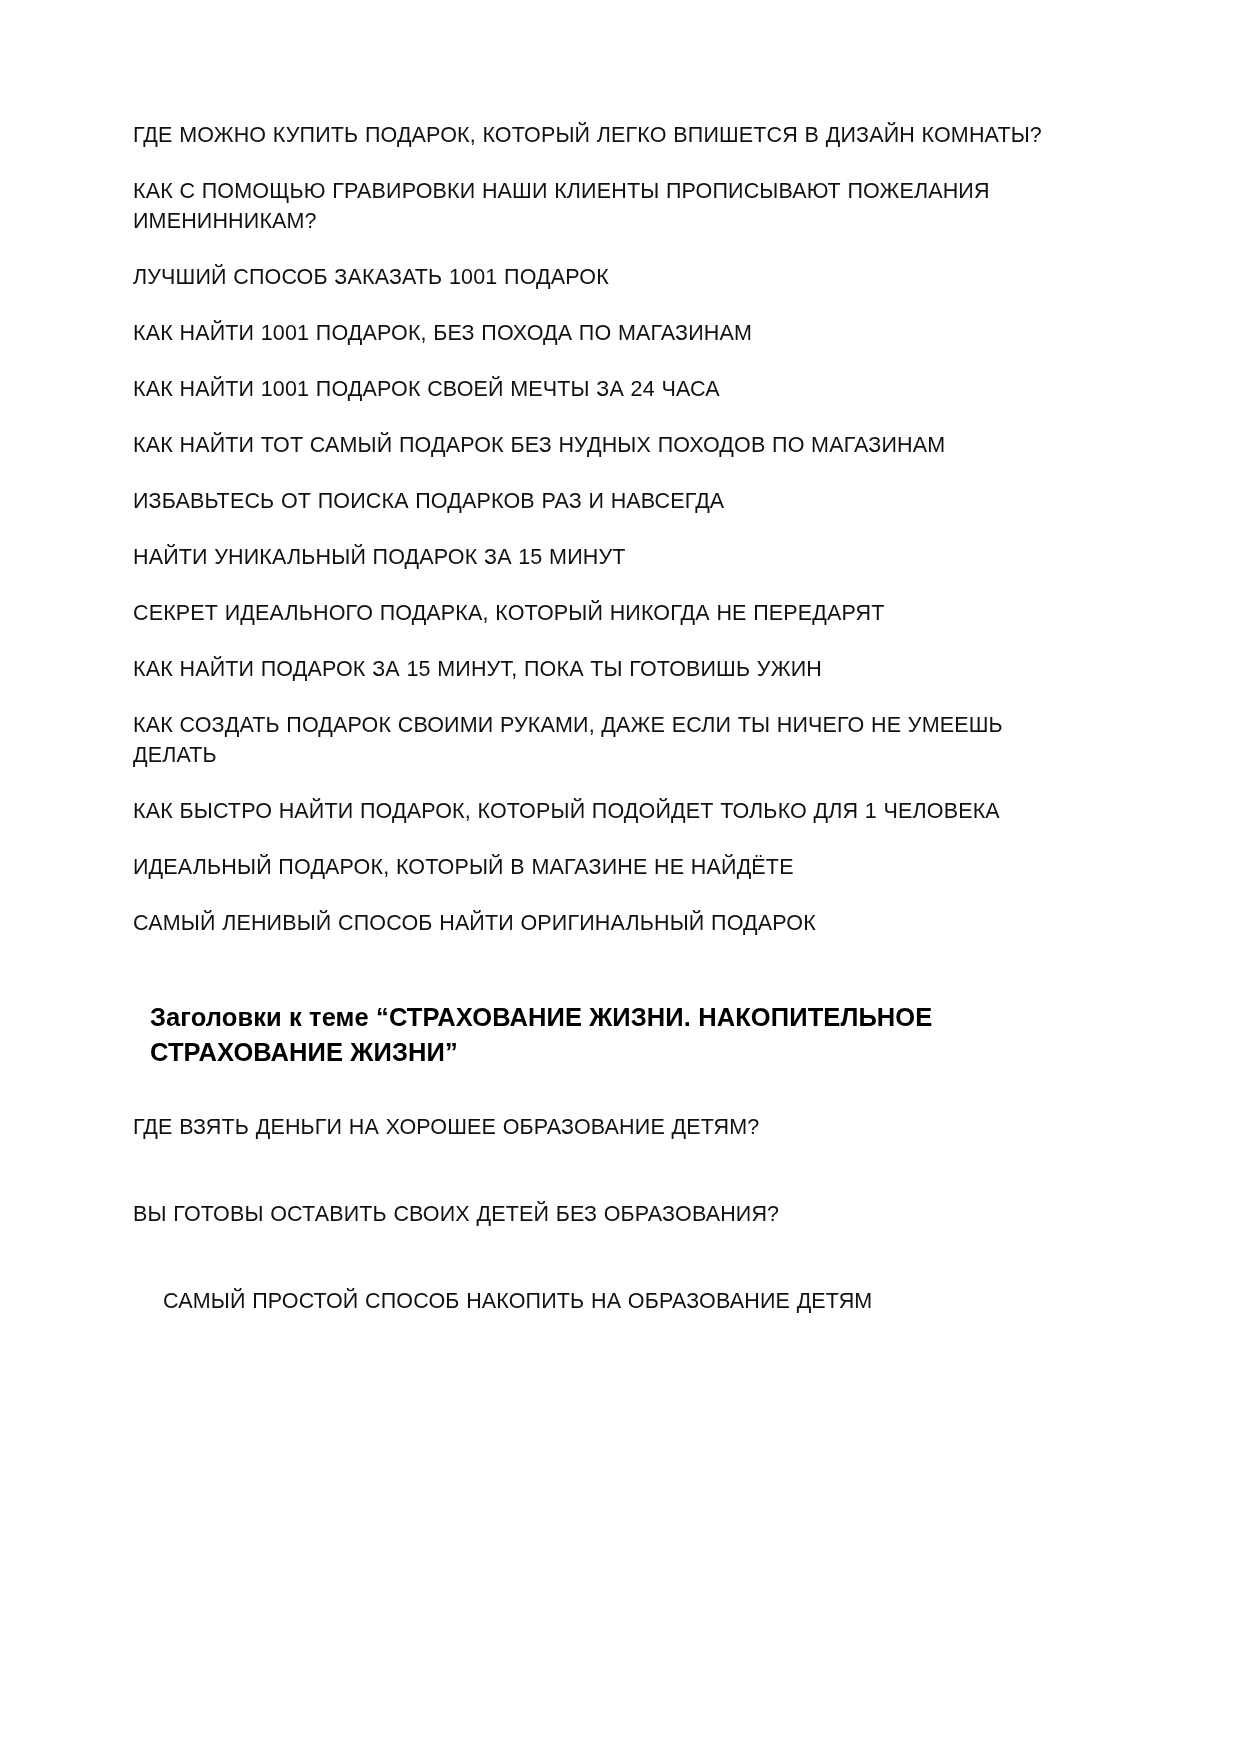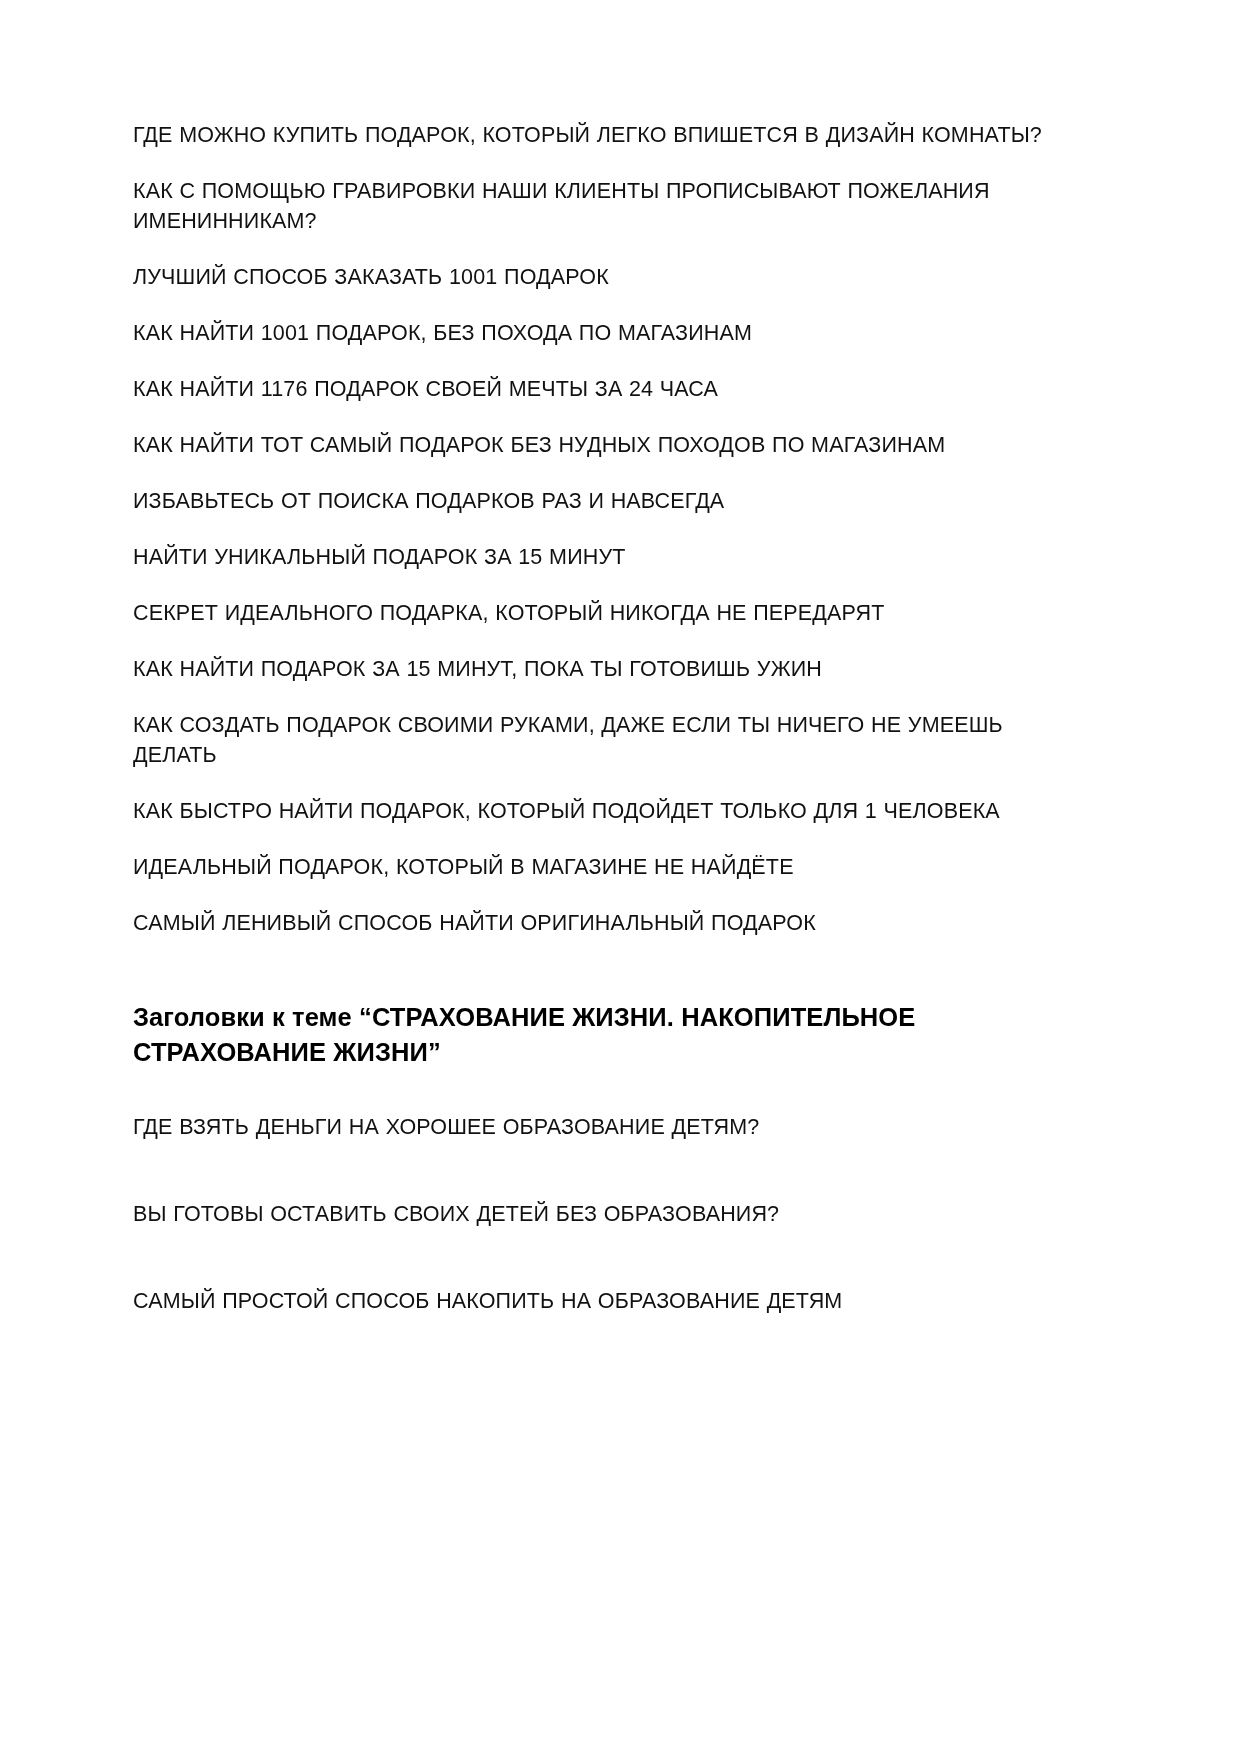--- a/index.html
+++ b/index.html
@@ -43,44 +43,45 @@
   
   .section-top .hl {
     margin-bottom: 26px;
   }
   
   .section-heading {
     font-size: 25.5px;
     line-height: 35px;
     font-weight: 700;
     color: #000000;
-    margin: 62px 0 42px 0;
+    margin: 62px 0 42px 17px;
     letter-spacing: 0.1px;
     max-width: 860px;
   }
   
   .section-bottom .hl {
     margin-bottom: 57px;
   }
   .section-bottom .hl:last-child {
     margin-bottom: 0;
+    margin-left: 30px;
   }
 </style>
 </head>
 <body>
 
 <div class="page">
   <div class="content">
 
     <div class="section-top">
       <p class="hl">ГДЕ МОЖНО КУПИТЬ ПОДАРОК, КОТОРЫЙ ЛЕГКО ВПИШЕТСЯ В ДИЗАЙН КОМНАТЫ?</p>
       <p class="hl">КАК С ПОМОЩЬЮ ГРАВИРОВКИ НАШИ КЛИЕНТЫ ПРОПИСЫВАЮТ ПОЖЕЛАНИЯ ИМЕНИННИКАМ?</p>
       <p class="hl">ЛУЧШИЙ СПОСОБ ЗАКАЗАТЬ 1001 ПОДАРОК</p>
       <p class="hl">КАК НАЙТИ 1001 ПОДАРОК, БЕЗ ПОХОДА ПО МАГАЗИНАМ</p>
-      <p class="hl">КАК НАЙТИ 1176 ПОДАРОК СВОЕЙ МЕЧТЫ ЗА 24 ЧАСА</p>
+      <p class="hl">КАК НАЙТИ 1001 ПОДАРОК СВОЕЙ МЕЧТЫ ЗА 24 ЧАСА</p>
       <p class="hl">КАК НАЙТИ ТОТ САМЫЙ ПОДАРОК БЕЗ НУДНЫХ ПОХОДОВ ПО МАГАЗИНАМ</p>
       <p class="hl">ИЗБАВЬТЕСЬ ОТ ПОИСКА ПОДАРКОВ РАЗ И НАВСЕГДА</p>
       <p class="hl">НАЙТИ УНИКАЛЬНЫЙ ПОДАРОК ЗА 15 МИНУТ</p>
       <p class="hl">СЕКРЕТ ИДЕАЛЬНОГО ПОДАРКА, КОТОРЫЙ НИКОГДА НЕ ПЕРЕДАРЯТ</p>
       <p class="hl">КАК НАЙТИ ПОДАРОК ЗА 15 МИНУТ, ПОКА ТЫ ГОТОВИШЬ УЖИН</p>
       <p class="hl">КАК СОЗДАТЬ ПОДАРОК СВОИМИ РУКАМИ, ДАЖЕ ЕСЛИ ТЫ НИЧЕГО НЕ УМЕЕШЬ ДЕЛАТЬ</p>
       <p class="hl">КАК БЫСТРО НАЙТИ ПОДАРОК, КОТОРЫЙ ПОДОЙДЕТ ТОЛЬКО ДЛЯ 1 ЧЕЛОВЕКА</p>
       <p class="hl">ИДЕАЛЬНЫЙ ПОДАРОК, КОТОРЫЙ В МАГАЗИНЕ НЕ НАЙДЁТЕ</p>
       <p class="hl">САМЫЙ ЛЕНИВЫЙ СПОСОБ НАЙТИ ОРИГИНАЛЬНЫЙ ПОДАРОК</p>
     </div>

